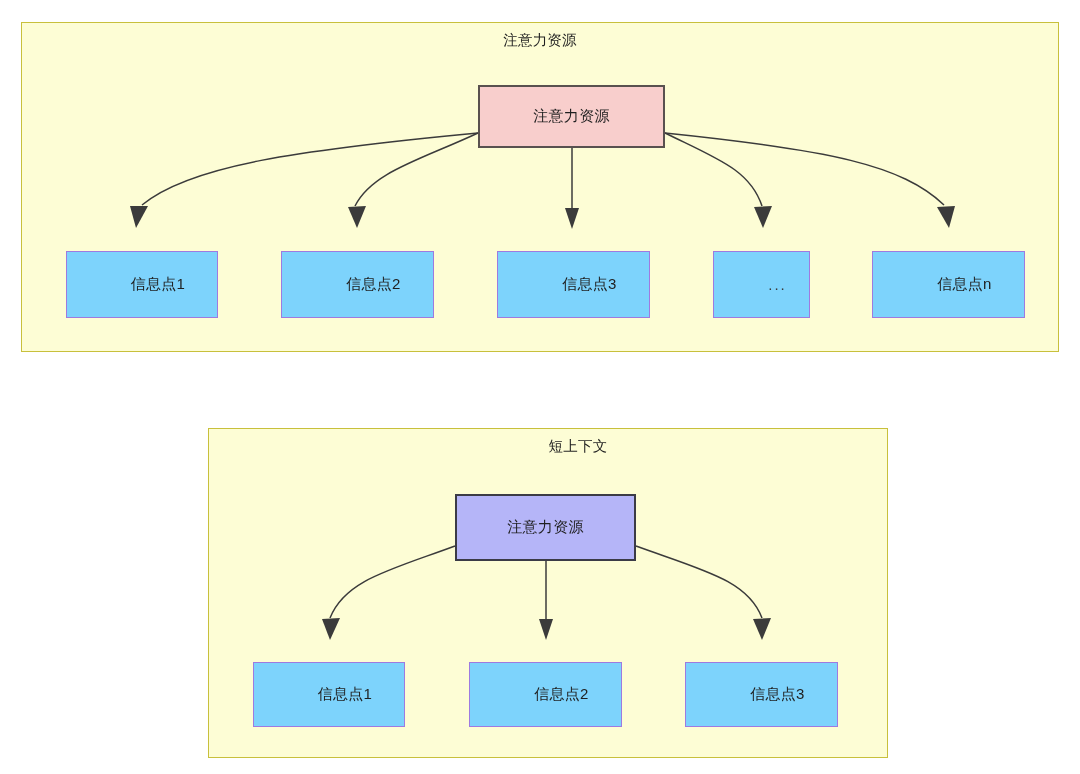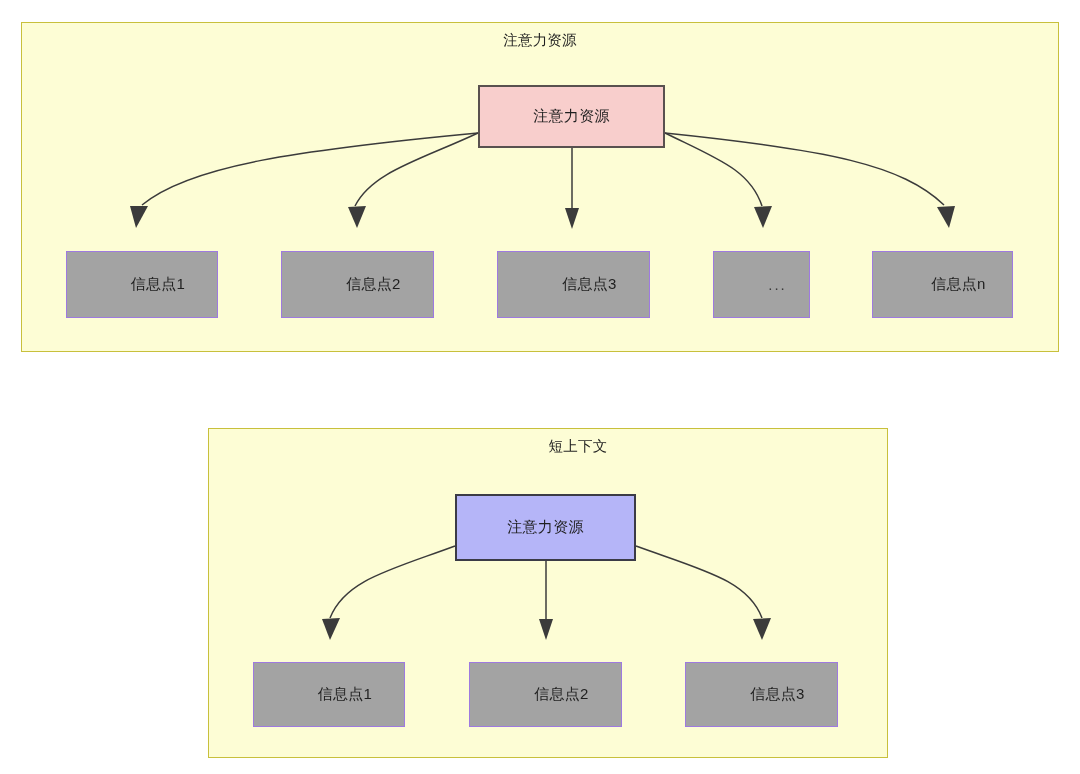--- a/index.html
+++ b/index.html
@@ -63,21 +63,21 @@
   }
   .node-attention-pink {
     background: #f8cecc;
     border: 2.2px solid #59514f;
   }
   .node-attention-blue {
     background: #b5b5f8;
     border: 2.2px solid #3b3b46;
   }
   .node-info {
-    background: #a3a3a3;
+    background: #7dd3fc;
     border: 1.6px solid #9e7ae0;
     padding-left: 32px;
   }
   .node-ellipsis {
     color: #3a3a3a;
     font-size: 15px;
     letter-spacing: 2px;
   }
   svg.links {
     position: absolute;
@@ -136,21 +136,21 @@
   </div>
 
   <div class="node node-info" style="left:497px; top:236px; width:153px; height:67px;">
     <span>信息点3</span>
   </div>
 
   <div class="node node-info" style="left:713px; top:236px; width:97px; height:67px;">
     <span class="node-ellipsis">...</span>
   </div>
 
-  <div class="node node-info" style="left:872px; top:236px; width:141px; height:67px;">
+  <div class="node node-info" style="left:872px; top:236px; width:153px; height:67px;">
     <span>信息点n</span>
   </div>
 
   <div class="group-box" id="group-short"></div>
 
   <div class="group-title" style="left:208px; top:437px; width:680px;padding-left:30px;">短上下文</div>
 
   <svg class="links" viewBox="0 0 1080 774">
     <path d="M 455,546 C 390,570 345,580 330,618"></path>
     <polygon points="330,640 322,619 340,618"></polygon>

